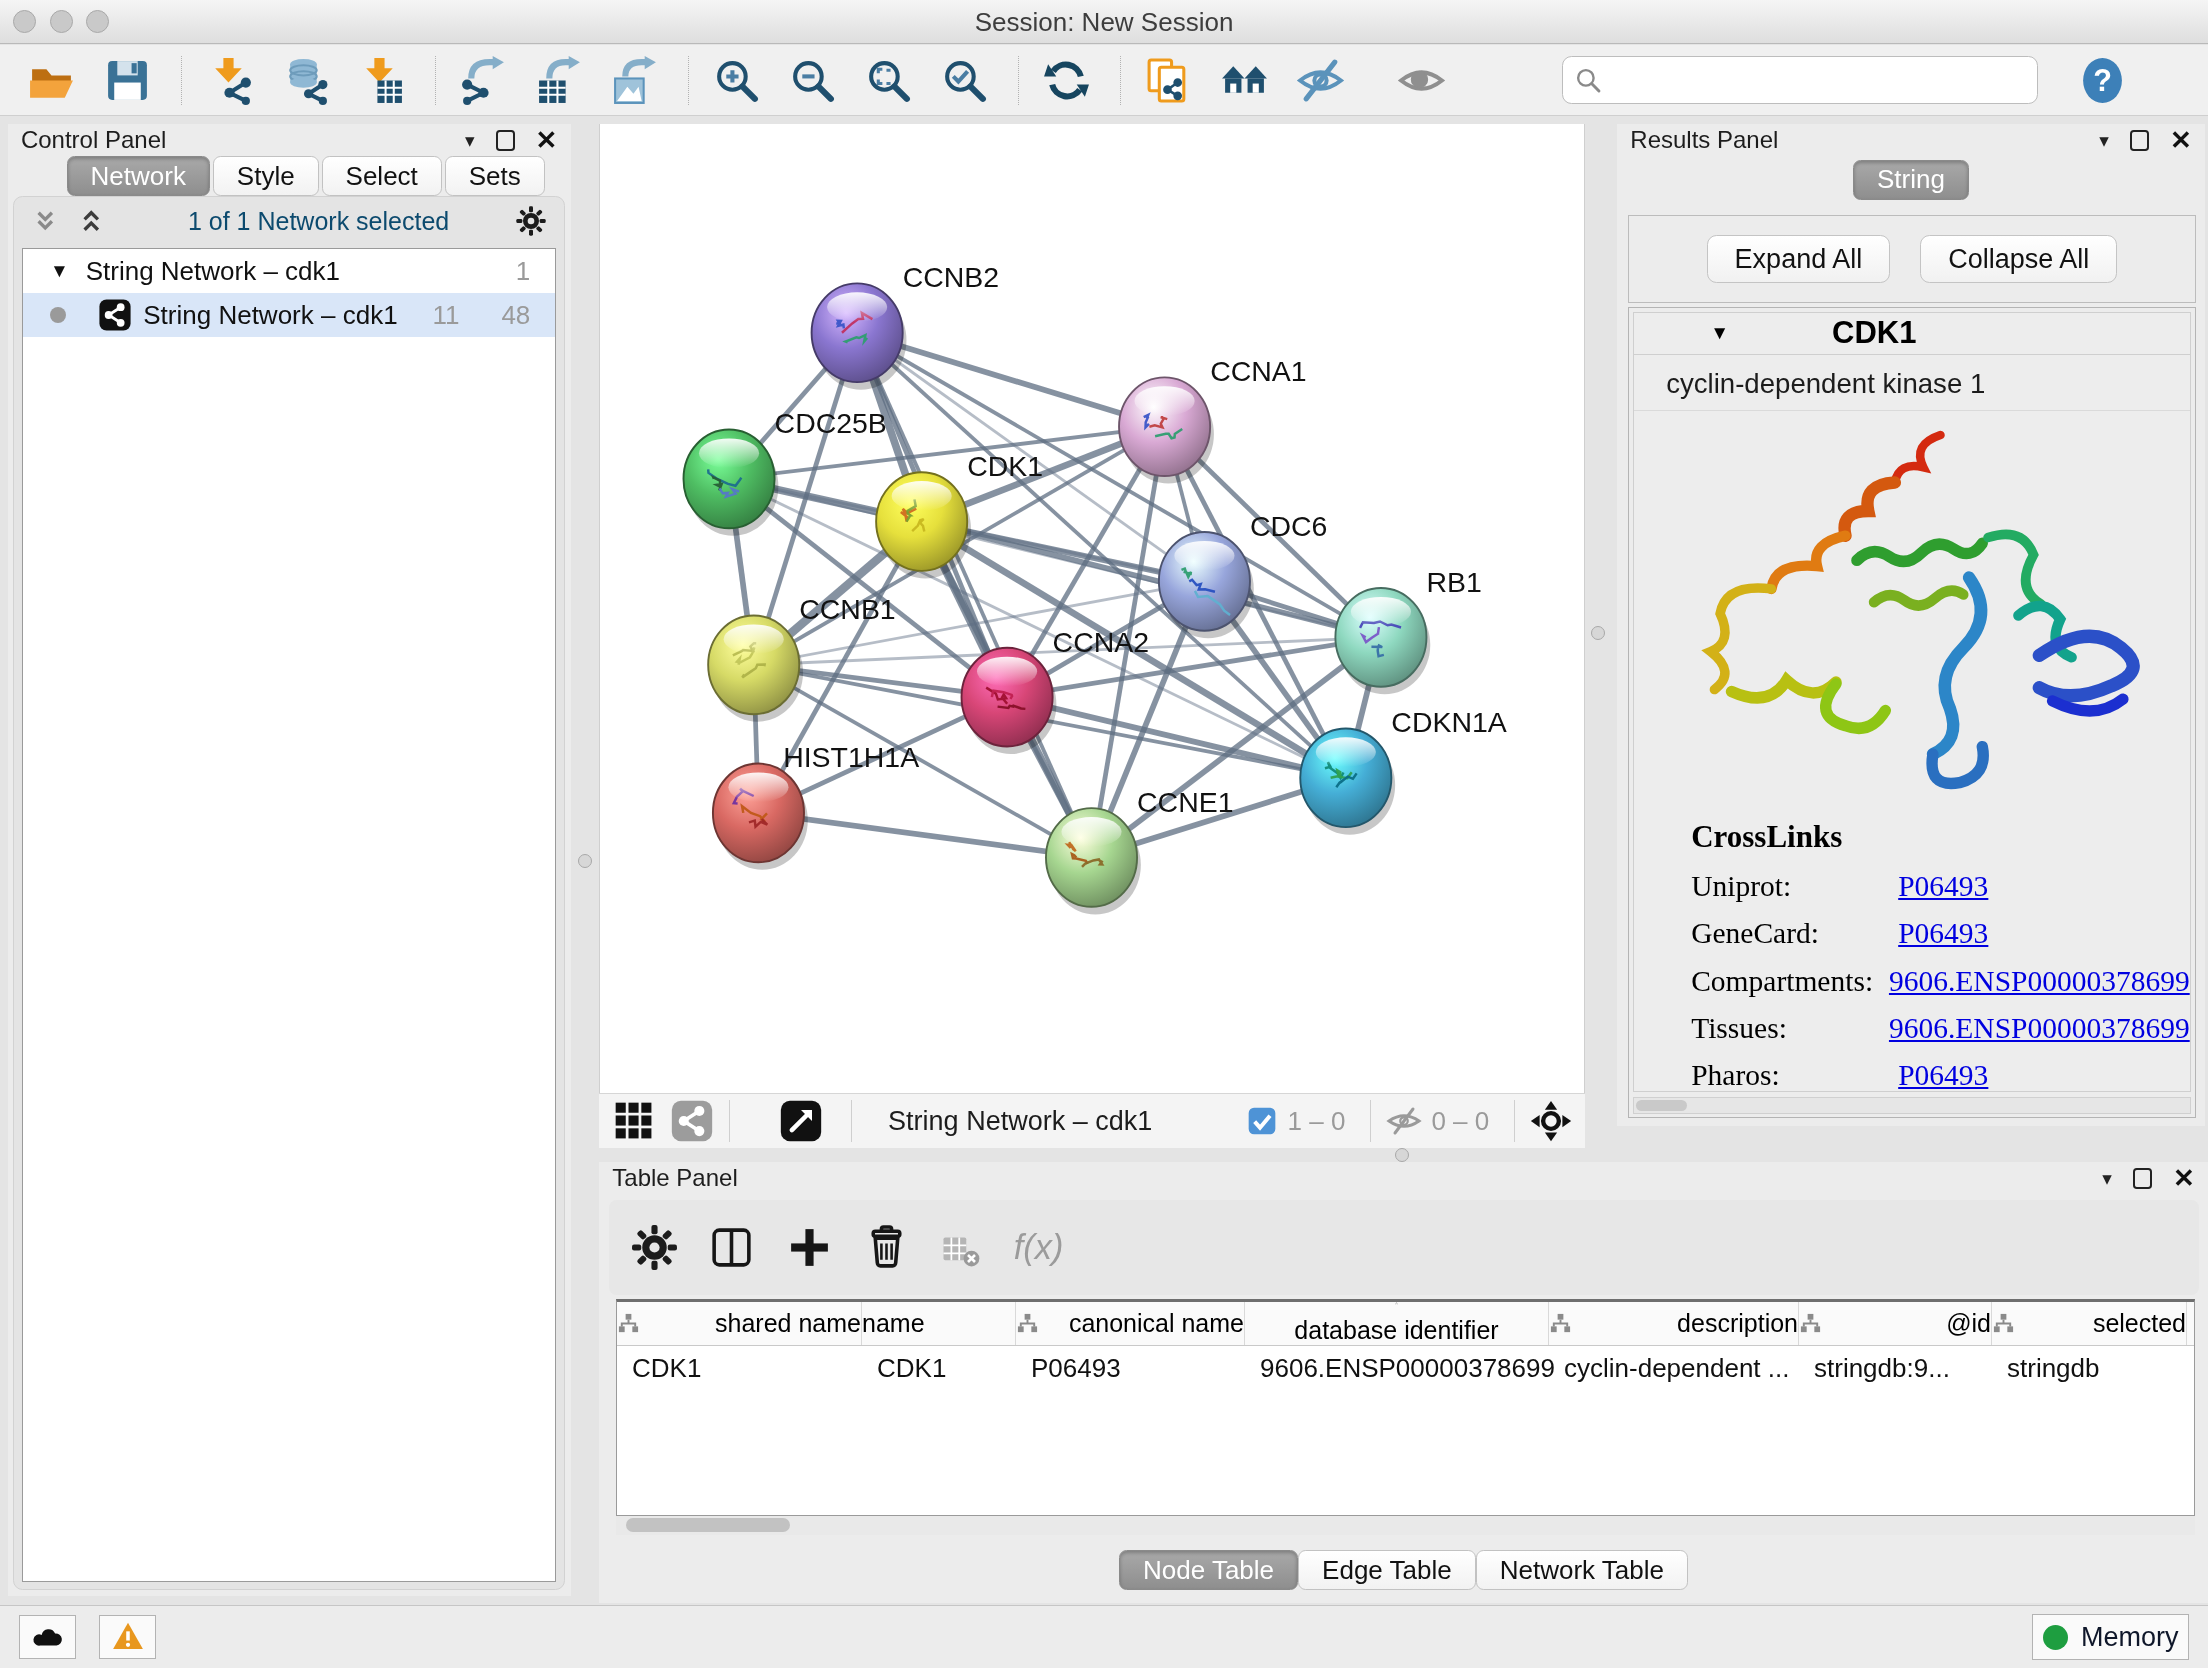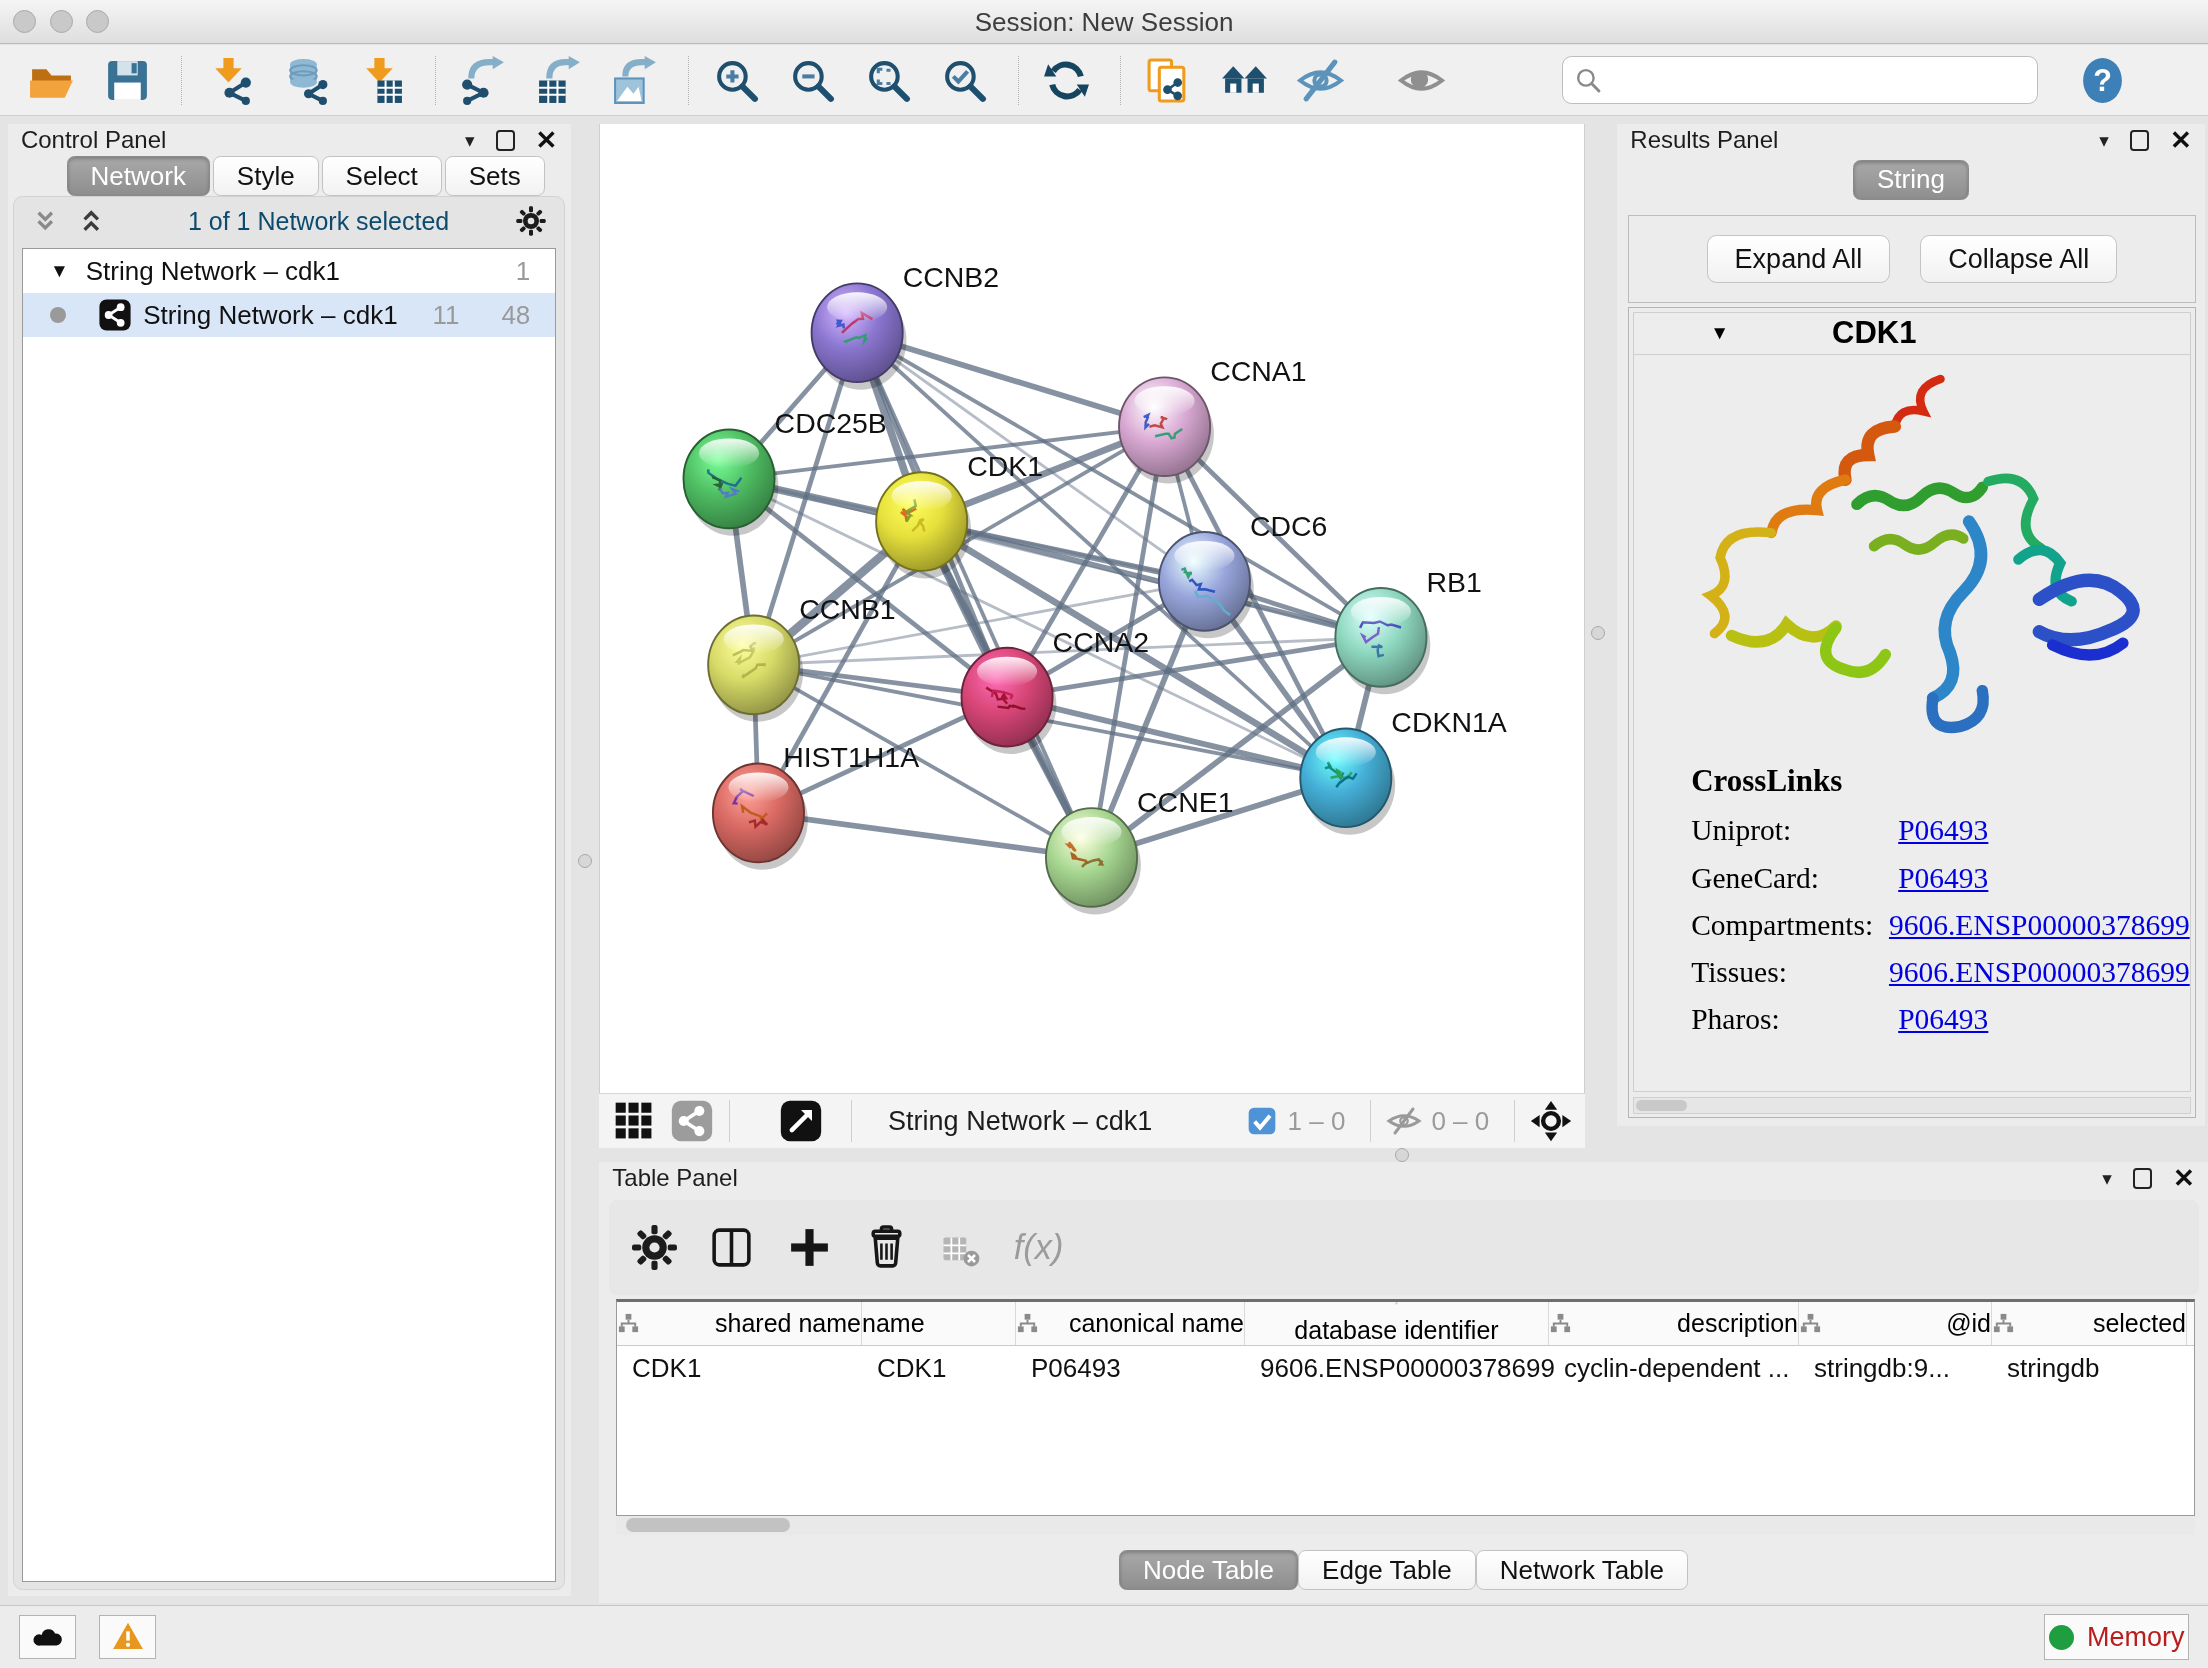--- a/index.html
+++ b/index.html
@@ -130,23 +130,23 @@
     background:#c2c2c2; border-radius:7.6px; }
   .tp-tabs { position:absolute; left:0; right:0; top:388px; display:flex; justify-content:center; }
 
   
   #statusbar { position:absolute; left:0; right:0; bottom:0; height:63px;
     background:#ececec; border-top:1px solid #c6c6c6; display:flex; align-items:center;
     padding:0 19px; }
   .sb-btn { width:57px; height:44px; background:#fafafa; border:1.9px solid #b3b3b3;
     display:flex; align-items:center; justify-content:center; margin-right:23px; }
   .sb-btn svg { width:34px; height:34px; }
-  #memory-btn { margin-left:auto; width:145px; height:46px; background:#fafafa;
+  #memory-btn { margin-left:auto; width:157px; height:46px; background:#fafafa;
     border:1.9px solid #b3b3b3; display:flex; align-items:center; justify-content:center;
-    gap:13.3px; font-size:27px; color:#b91c1c; }
+    gap:13.3px; font-size:27px; color:#0f172a; }
   #memory-btn .dot { width:25px; height:25px; border-radius:50%; background:#1e9e40; }
 
   svg text { font-family:"Liberation Sans",sans-serif; }
 </style>
 </head>
 <body>
 
 <div class="window">
 
   <div class="titlebar">
@@ -730,20 +730,21 @@
     <div class="rp-box1">
       <div class="rp-btn">Expand All</div>
       <div class="rp-btn">Collapse All</div>
     </div>
     <div class="rp-box2">
       <div class="rp-scroll">
         <div class="rp-sec-head">
           <span class="tri">▼</span>
           <span class="name">CDK1</span>
         </div>
+        <div class="rp-desc">cyclin-dependent kinase 1</div>
         <svg class="rp-protein" width="514" height="399" viewBox="0 0 540 420">
           <g fill="none" stroke-linecap="round">
             <path d="M300 20 q-30 10 -18 34 q-26 -6 -30 16" stroke="#d42a10" stroke-width="9"></path>
             <path d="M252 70 q-34 2 -28 30 q-30 0 -24 26" stroke="#d4590f" stroke-width="13"></path>
             <path d="M200 126 q-36 8 -30 32 -44 -4 -48 24" stroke="#e07b12" stroke-width="11"></path>
             <path d="M122 182 q-48 -6 -54 26 14 30 -10 40 q28 22 4 40" stroke="#d3b117" stroke-width="10"></path>
             <path d="M80 290 q40 18 58 -12 28 26 52 2" stroke="#b8c012" stroke-width="12"></path>
             <path d="M190 282 q-26 34 10 44 26 10 42 -16" stroke="#8ec615" stroke-width="12"></path>
             <path d="M212 152 q16 -16 34 -4 t34 -4 t34 -4 t30 -6" stroke="#2f9e2f" stroke-width="12"></path>
             <path d="M230 196 q16 -14 32 -2 t32 -2 t30 -4" stroke="#7ab020" stroke-width="11"></path>

